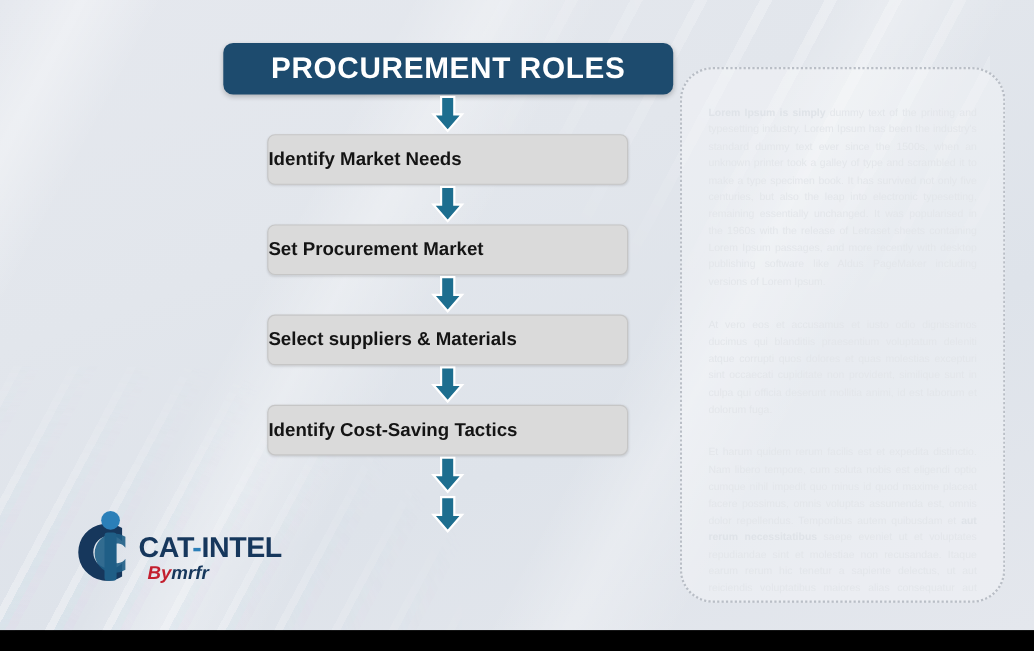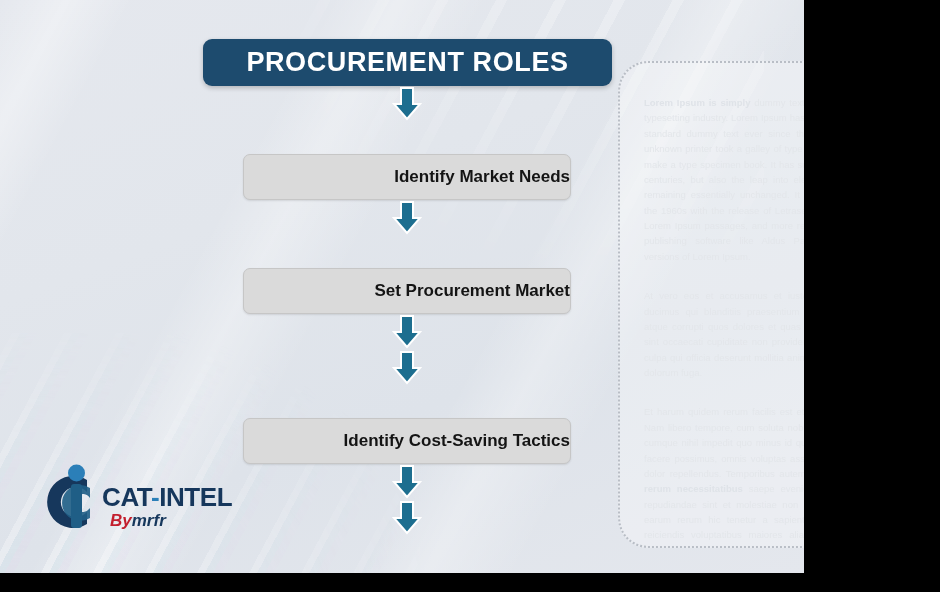--- a/index.html
+++ b/index.html
@@ -9,21 +9,21 @@
   }
   body {
     width: 940px;
     height: 592px;
     overflow: hidden;
     font-family: "Liberation Sans", sans-serif;
   }
 
   #slide {
     position: relative;
-    width: 804px;
+    width: 940px;
     height: 573px;
     overflow: hidden;
     background:
       linear-gradient(118deg,
         rgba(255,255,255,0.00) 0%,
         rgba(255,255,255,0.35) 6%,
         rgba(255,255,255,0.00) 12%,
         rgba(255,255,255,0.00) 30%,
         rgba(255,255,255,0.30) 36%,
         rgba(255,255,255,0.00) 44%,
@@ -110,23 +110,22 @@
   }
   .arrow-wrap svg { display: block; }
 
   .flow-box {
     height: 44px;
     background: #dadada;
     border: 1px solid #c6c6c6;
     border-radius: 7px;
     display: flex;
     align-items: center;
-    justify-content: flex-end;
+    justify-content: flex-start;
     box-shadow: 0 1px 2px rgba(0,0,0,0.10);
-    margin-top: 32px;
   }
   .flow-box .flow-label {
     color: #141414;
     font-size: 17px;
     font-weight: bold;
   }
 
   
   #text-panel {
     position: absolute;
@@ -147,21 +146,21 @@
     line-height: 1.62;
     text-align: justify;
     color: #e3e6ea;
   }
   #text-panel p:last-child { margin-bottom: 0; }
   #text-panel b { font-weight: bold; color: #dfe3e8; }
 
   
   #logo {
     position: absolute;
-    left: 40px;
+    left: 64px;
     top: 462px;
     width: 170px;
     height: 78px;
     text-align: right;
   }
   #logo .mark { position: absolute; left: 0; top: 0; }
   #logo .wordmark {
     position: absolute;
     left: 62px;
     top: 20px;
@@ -227,20 +226,23 @@
     <div class="flow-box">
       <span class="flow-label">Set Procurement Market</span>
     </div>
 
     <div class="arrow-wrap">
       <svg width="36" height="34" viewBox="0 0 36 34" aria-hidden="true">
         <path d="M12 1 h12 v16 h7 L18 32 L5 17 h7 z" fill="#1d6e8f" stroke="#ffffff" stroke-width="2"></path>
       </svg>
     </div>
 
+    <div class="flow-box">
+      <span class="flow-label">Select suppliers &amp; Materials</span>
+    </div>
 
     <div class="arrow-wrap">
       <svg width="36" height="34" viewBox="0 0 36 34" aria-hidden="true">
         <path d="M12 1 h12 v16 h7 L18 32 L5 17 h7 z" fill="#1d6e8f" stroke="#ffffff" stroke-width="2"></path>
       </svg>
     </div>
 
     <div class="flow-box">
       <span class="flow-label">Identify Cost-Saving Tactics</span>
     </div>

